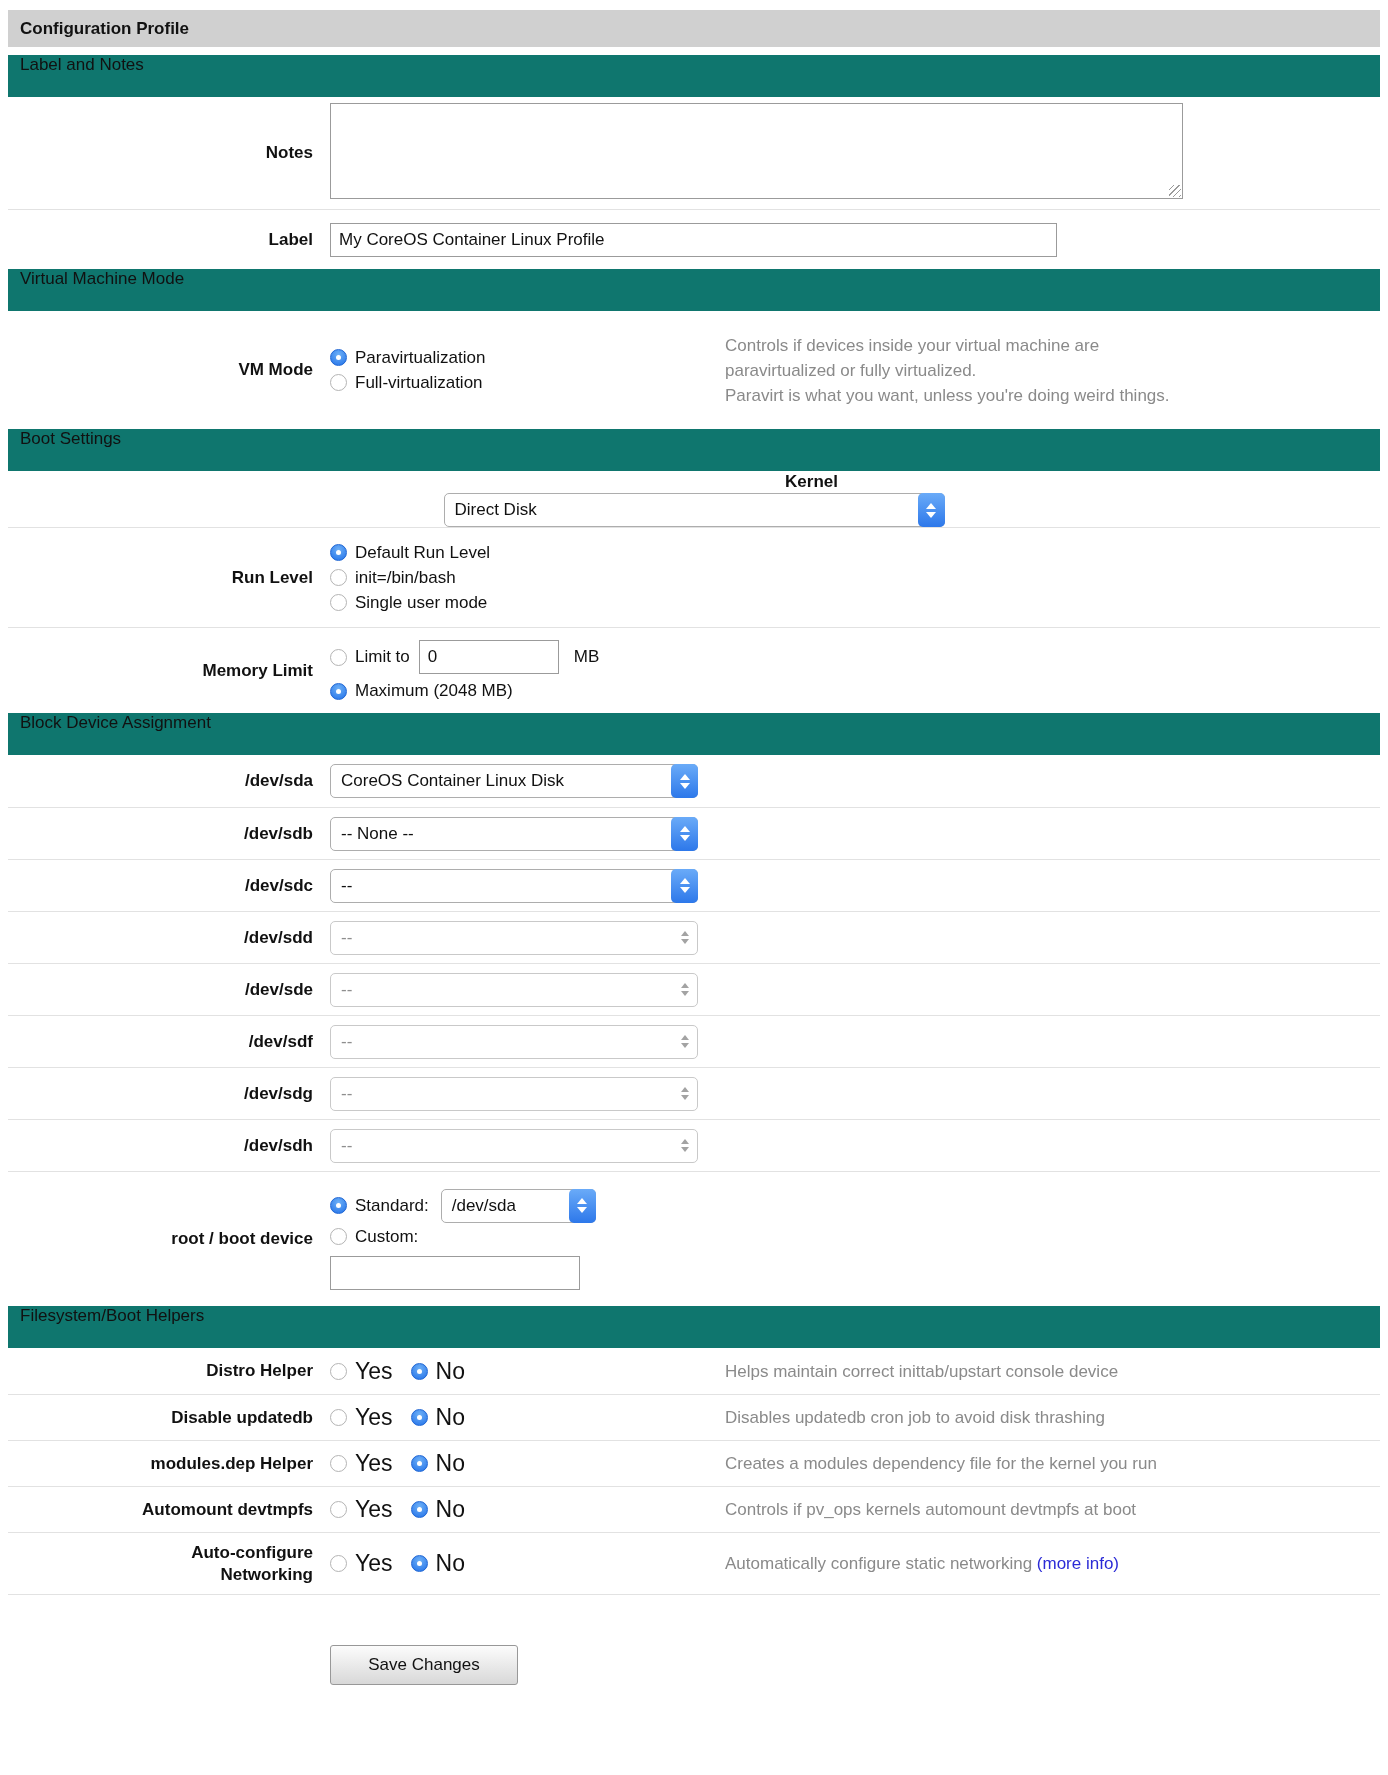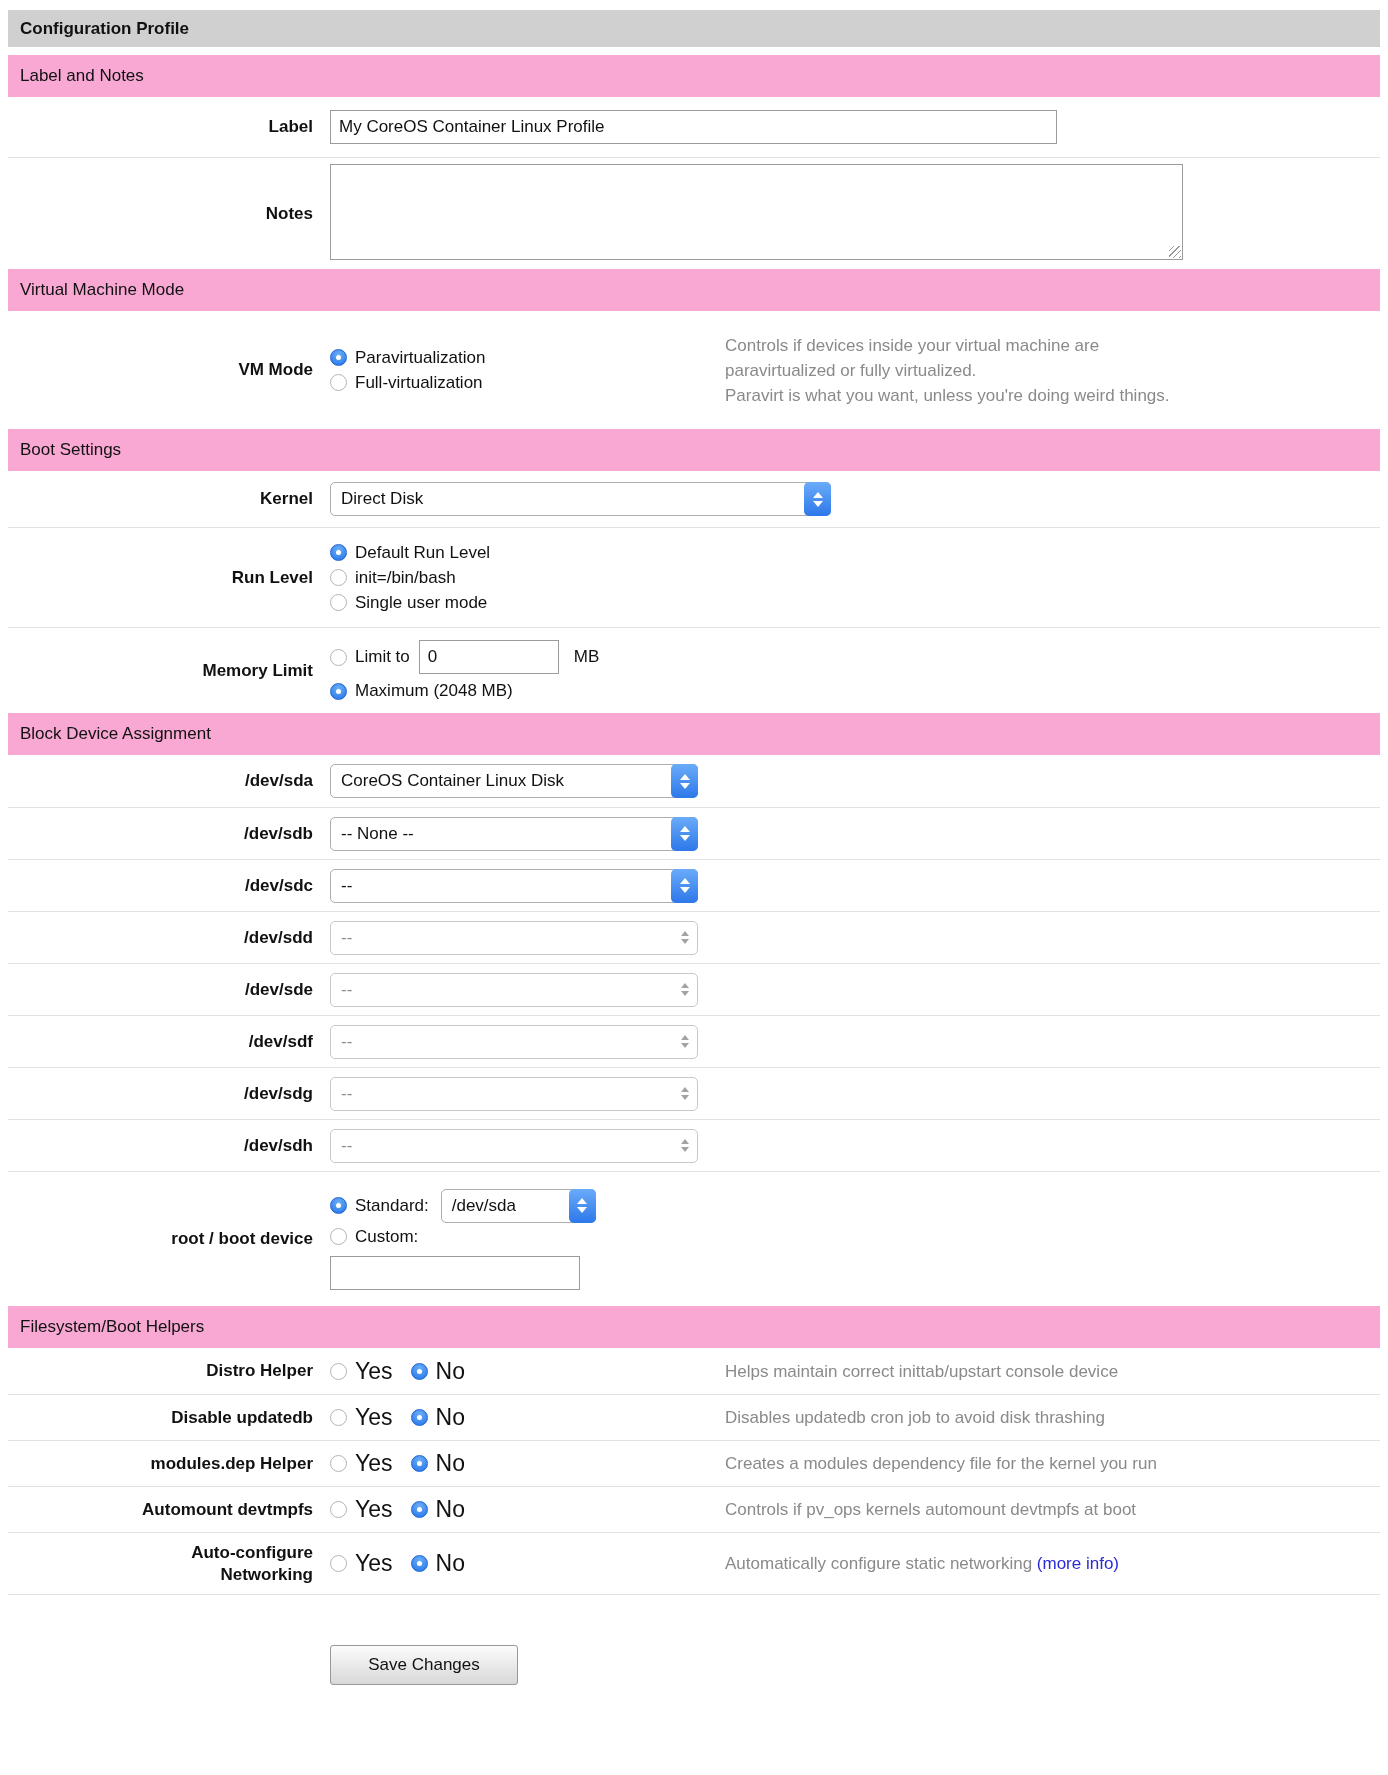--- a/index.html
+++ b/index.html
@@ -1,33 +1,33 @@
 <!DOCTYPE html>
 <html><head>
 <meta charset="utf-8">
 <style>
   html,body{margin:0;padding:0;background:#fff;}
   body{width:1388px;font-family:"Liberation Sans","DejaVu Sans",sans-serif;color:#111;}
   .page{padding:10px 8px 0 8px;}
   .titlebar{height:37px;background:#d0d0d0;display:flex;align-items:center;padding:0 12px;
     font-size:17px;font-weight:bold;box-sizing:border-box;}
   .gap{height:8px;}
-  .secbar{height:42px;background:#f9a8d4;display:flex;align-items:center;padding:0 12px;
+  .secbar{height:42px;background:#0f766e;display:flex;padding:0 12px;
     font-size:17px;box-sizing:border-box;}
   .row{display:flex;align-items:center;box-sizing:border-box;}
   .row + .row{border-top:1px solid #e2e2e2;}
   .lbl{width:322px;flex-shrink:0;text-align:right;padding-right:17px;box-sizing:border-box;
     font-size:17px;font-weight:bold;line-height:22px;}
   .ctl{flex:1;}
   .ctl-fixed{width:395px;flex-shrink:0;}
   .help{flex:1;color:#8a8a8a;font-size:17px;line-height:25px;padding-right:20px;}
   .help a{color:#2b2bd6;text-decoration:none;}
   input[type=text]{border:1px solid #9b9b9b;font-family:inherit;font-size:17px;
     padding:0 8px;height:34px;box-sizing:border-box;color:#111;background:#fff;}
-  .h60{height:60px;} .h112{height:112px;} .h118{height:118px;} .h56{height:56px;}
+  .h60{height:60px;} .h112{height:112px;} .h118{height:118px;} .h56{height:56px;flex-direction:column;}
   .h100{height:100px;} .h86{height:86px;} .h52{height:52px;} .h135{height:135px;}
   .h46{height:46px;} .h62{height:62px;}
   
   .radio{display:inline-block;width:17px;height:17px;border-radius:50%;background:#fff;
     border:1px solid #b4b4b4;box-sizing:border-box;flex-shrink:0;position:relative;}
   .radio.checked{background:radial-gradient(circle at 50% 30%,#6db0f7,#2271e8);border:1px solid #1f66d4;}
   .radio.checked::after{content:"";position:absolute;width:5px;height:5px;border-radius:50%;
     background:#fff;left:5px;top:5px;}
   .opt{display:flex;align-items:center;font-size:17px;line-height:25px;}
   .opt .radio{margin-right:8px;}
@@ -84,33 +84,33 @@
 
   <div class="titlebar">
     <span>Configuration Profile</span>
   </div>
   <div class="gap"></div>
 
   <div class="secbar">
     <span>Label and Notes</span>
   </div>
   <div>
-    <div class="row h60">
-      <div class="lbl">Label</div>
-      <div class="ctl">
-        <input type="text" class="label-input" value="My CoreOS Container Linux Profile" style="">
-      </div>
-    </div>
     <div class="row h112">
       <div class="lbl">Notes</div>
       <div class="ctl">
         <div class="ta-wrap">
           <textarea style=""></textarea>
           <div class="grip"></div>
         </div>
+      </div>
+    </div>
+    <div class="row h60">
+      <div class="lbl">Label</div>
+      <div class="ctl">
+        <input type="text" class="label-input" value="My CoreOS Container Linux Profile" style="">
       </div>
     </div>
   </div>
 
   <div class="secbar">
     <span>Virtual Machine Mode</span>
   </div>
   <div class="row h118">
     <div class="lbl">VM Mode</div>
     <div class="ctl-fixed">

